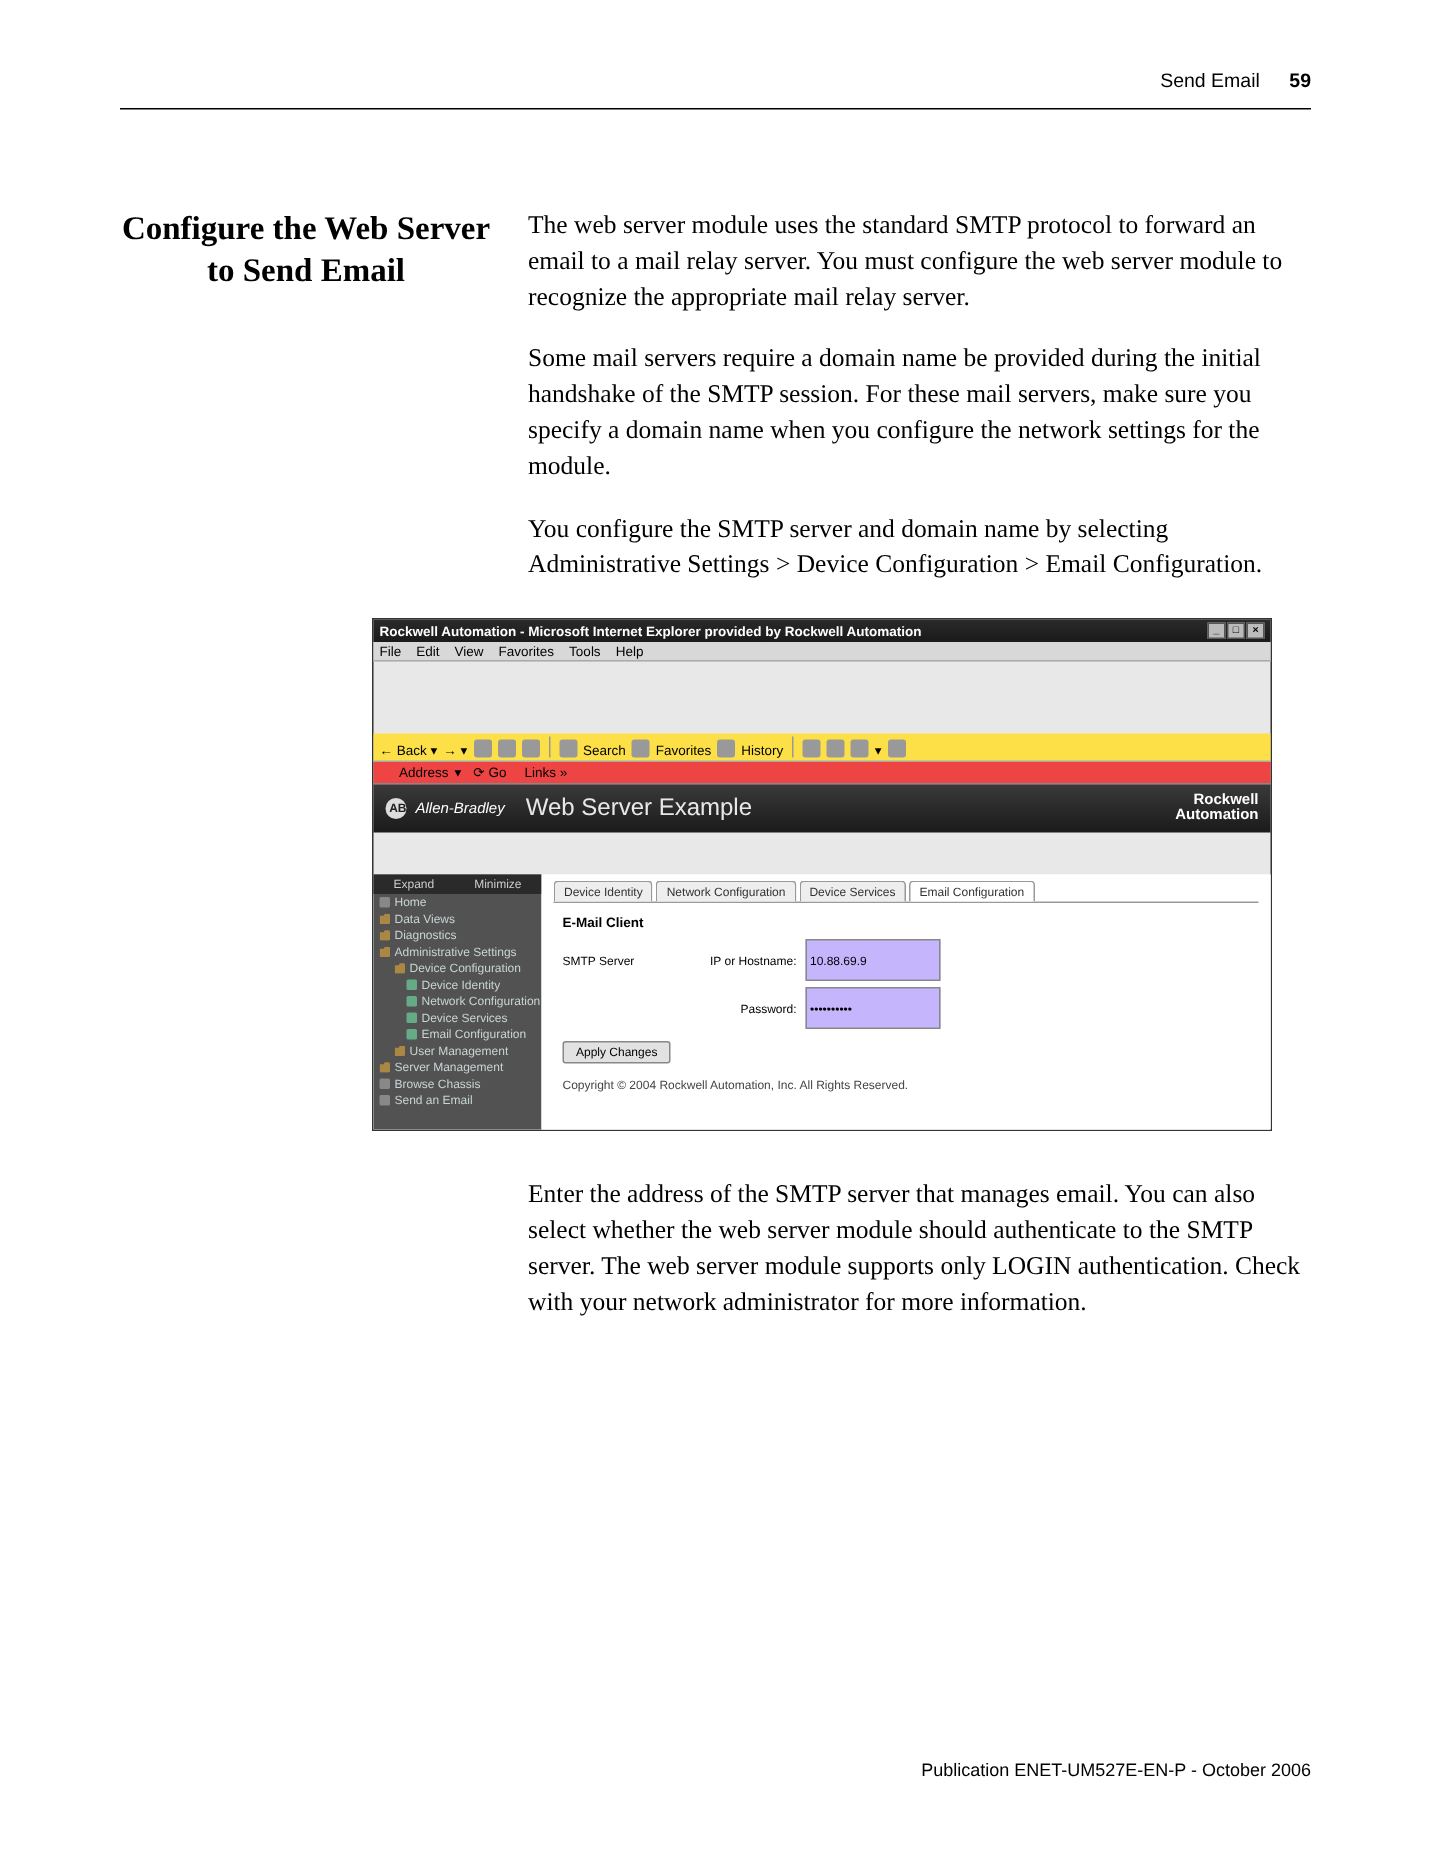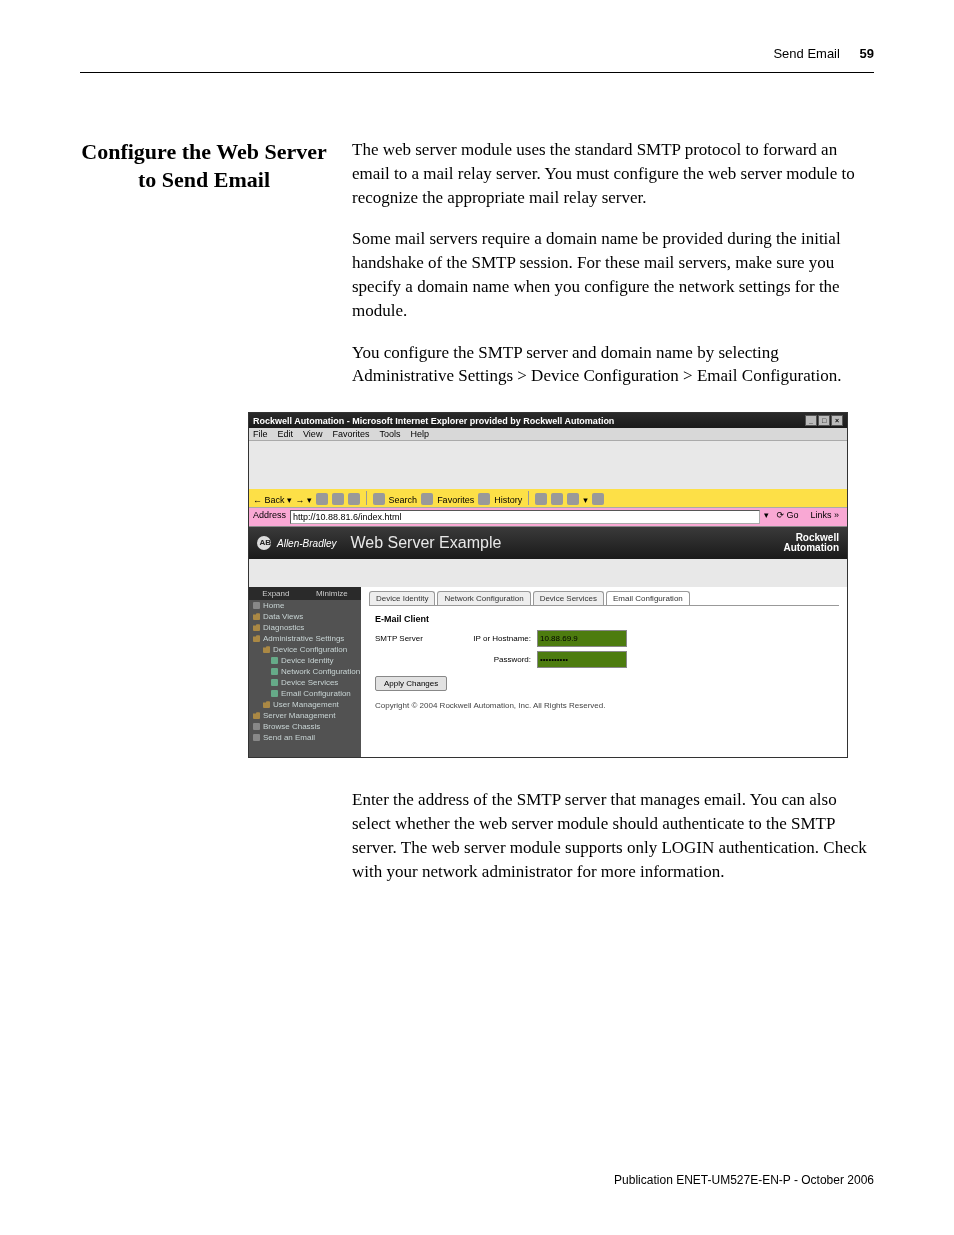--- a/index.html
+++ b/index.html
@@ -90,24 +90,24 @@
     display: flex;
     align-items: flex-end;
     gap: 4px;
     font-size: 9px;
     border-bottom: 1px solid #aaa;
     margin-top: 48px;
   }
   .tb-sep { width: 1px; height: 14px; background: #999; margin: 0 2px; }
   .tb-icon { width: 12px; height: 12px; background: #999; border-radius: 2px; display: inline-block; }
   .ie-addressbar {
-    background: #f9a8d4;
-    padding: 2px 4px;
-    display: flex;
-    align-items: flex-start;
+    background: #ef4444;
+    padding: 2px 17px;
+    display: flex;
+    align-items: flex-end;
     gap: 4px;
     font-size: 9px;
     border-bottom: 1px solid #888;
   }
   .ie-addressbar input {
     flex: 1; font-size: 9px; height: 14px;
     border: 1px inset #aaa; background: #fff; padding: 0 2px;
   }
   .go-btn, .links-lbl {
     font-size: 9px; padding: 0 4px;
@@ -166,22 +166,22 @@
     border-top-left-radius: 3px; border-top-right-radius: 3px;
     color: #333;
   }
   .tab.active { background: #fff; font-weight: normal; }
   .tab-panel { border-top: 1px solid #999; padding: 8px 6px 6px; }
   .form-title { font-weight: bold; font-size: 9px; margin-bottom: 6px; }
   .form-row { display: flex; align-items: center; gap: 6px; margin-bottom: 4px; font-size: 8px; }
   .form-row .lbl1 { width: 86px; }
   .form-row .lbl2 { width: 64px; text-align: right; }
   .form-row input[type=text], .form-row input[type=password] {
-    width: 90px; height: 17px; font-size: 8px;
-    border: 1px solid #888; padding: 0 2px; background: #4d7c0f;
+    width: 90px; height: 28px; font-size: 8px;
+    border: 1px solid #888; padding: 0 2px; background: #c4b5fd;
   }
   .form-row input[type=checkbox] { width: 10px; height: 10px; }
   .apply-btn {
     font-size: 8px; padding: 2px 8px;
     background: #e2e2e2; border: 1px solid #888; border-radius: 2px;
     margin-top: 4px;
   }
   .copyright { font-size: 8px; color: #444; margin-top: 10px; }
   .after-shot {
     margin-top: 30px;
@@ -249,21 +249,20 @@
         <span>History</span>
         <span class="tb-sep"></span>
         <span class="tb-icon"></span>
         <span class="tb-icon"></span>
         <span class="tb-icon"></span>
         <span>▾</span>
         <span class="tb-icon"></span>
       </div>
       <div class="ie-addressbar">
         <span>Address</span>
-        <input type="text" value="http://10.88.81.6/index.html" style="">
         <span>▾</span>
         <span class="go-btn">⟳ <span>Go</span></span>
         <span class="links-lbl"><span>Links</span> »</span>
       </div>
 
       <div class="app-header">
         <div class="brand">
           <span class="ab-logo">AB</span>
           <span class="ab-name">Allen-Bradley</span>
           <span class="app-title" style="margin-left:8px;">Web Server Example</span>

